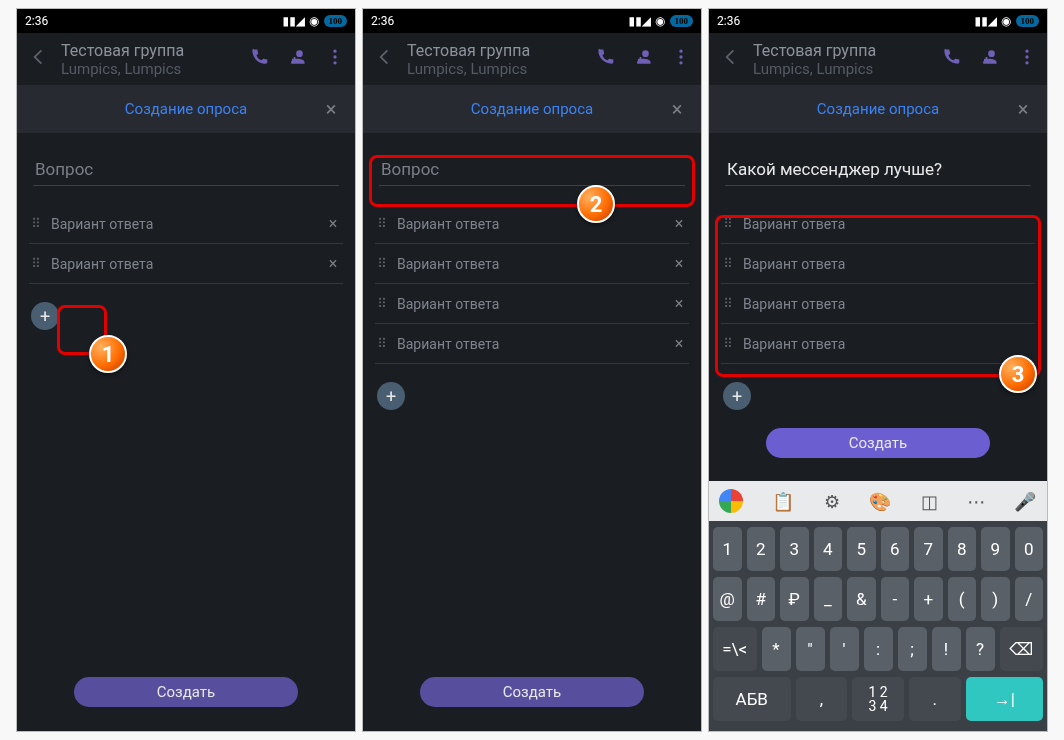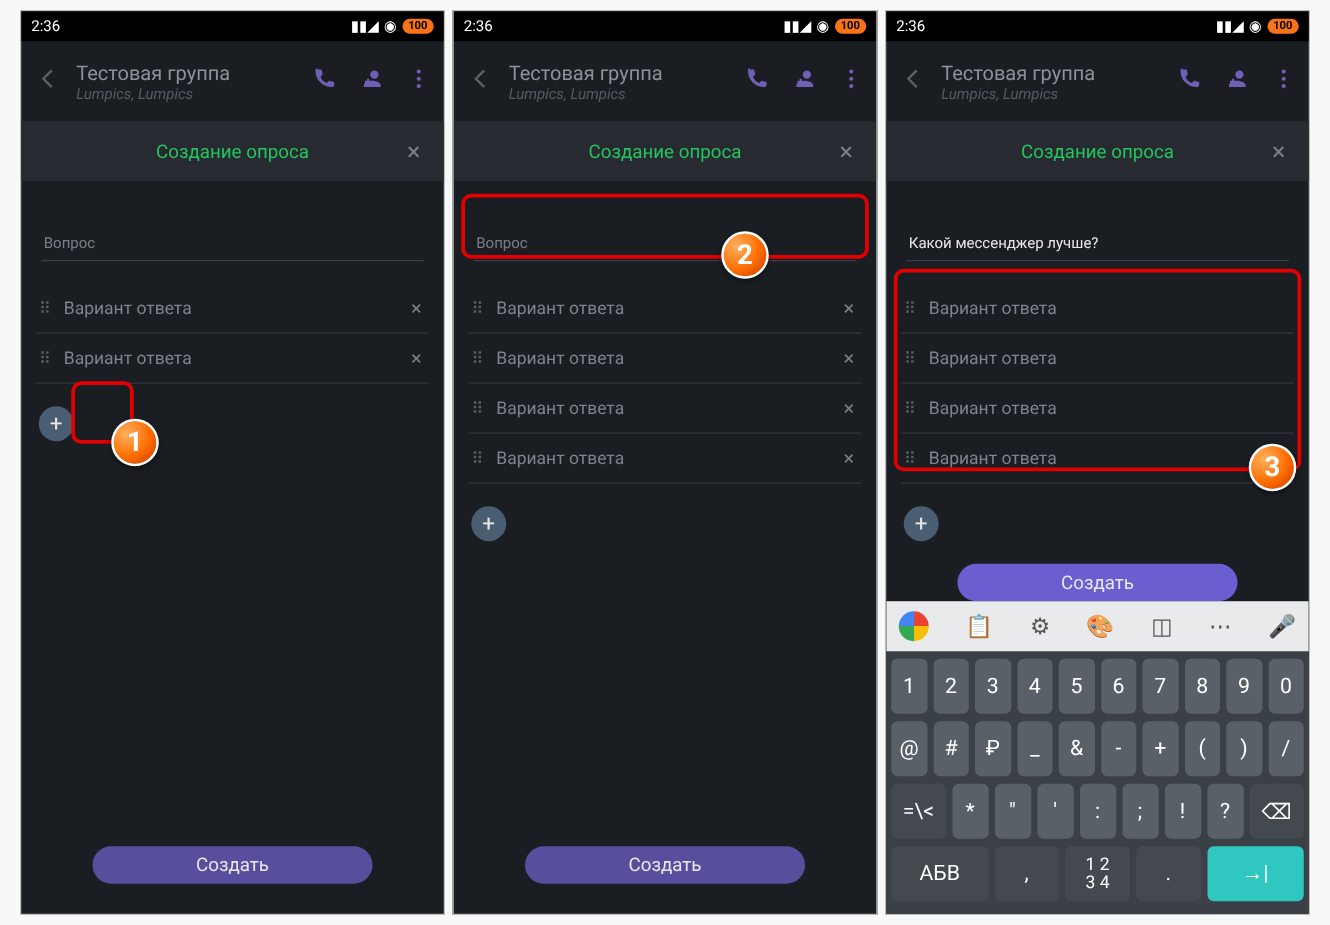--- a/index.html
+++ b/index.html
@@ -30,71 +30,72 @@
     display: flex;
     align-items: center;
     justify-content: space-between;
     padding: 0 8px;
     font-size: 12px;
     color: #fff;
     gap: 24px;
   }
   .status-right { display:flex; gap:4px; align-items:center; }
   .battery {
-    background: #f97316;
+    background: #0369a1;
     color:#000;
     border-radius: 7px;
     font-size: 9px;
     padding: 1px 5px;
     font-weight: bold;
+    font-family: Liberation Serif, serif;
   }
   
   .app-header {
-    height: 64px;
+    height: 52px;
     display: flex;
     align-items: center;
     padding: 0 10px;
     gap: 12px;
     color: #7b7f86;
   }
   .back-icon svg { width: 22px; height: 22px; fill: #5b606a; }
   .header-titles { flex: 1; display:flex; flex-direction: column; }
   .chat-title { color: #8d919a; font-size: 16px; }
-  .chat-sub { color: #555a64; font-size: 12px; font-style: italic; }
+  .chat-sub { color: #555a64; font-size: 15px; }
   .header-icons { display: flex; gap: 18px; align-items: center; }
   .header-icons svg { width: 20px; height: 20px; fill: #6f5fb5; }
   
   .subheader {
     height: 48px;
     background: #272b31;
     display: flex;
     align-items: center;
     padding: 0 12px;
     position: relative;
   }
   .subheader-title {
     flex: 1;
     text-align: center;
-    color: #22c55e;
+    color: #3b82f6;
     font-size: 15px;
   }
   .close-x {
     color: #7a7e86;
     font-size: 20px;
     width: 24px;
     text-align: center;
     cursor: pointer;
   }
   
   .content { padding: 0 12px; }
   .question-field {
-    margin: 36px 4px 18px;
+    margin: 20px 4px 18px;
     border-bottom: 1px solid #3b3f46;
     padding: 6px 2px;
-    font-size: 12px;
+    font-size: 17px;
     color: #e8e8e8;
     min-height: 28px;
   }
   .question-field.placeholder { color: #7a7e86; }
   .options { margin-top: 6px; }
   .option-row {
     display: flex;
     align-items: center;
     border-bottom: 1px solid #33373e;
     height: 40px;

